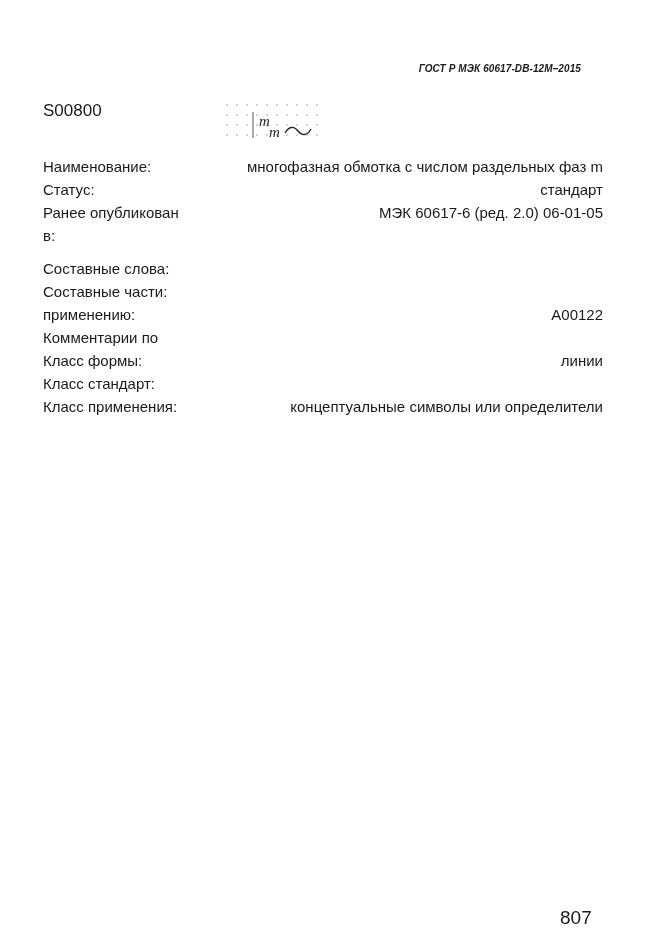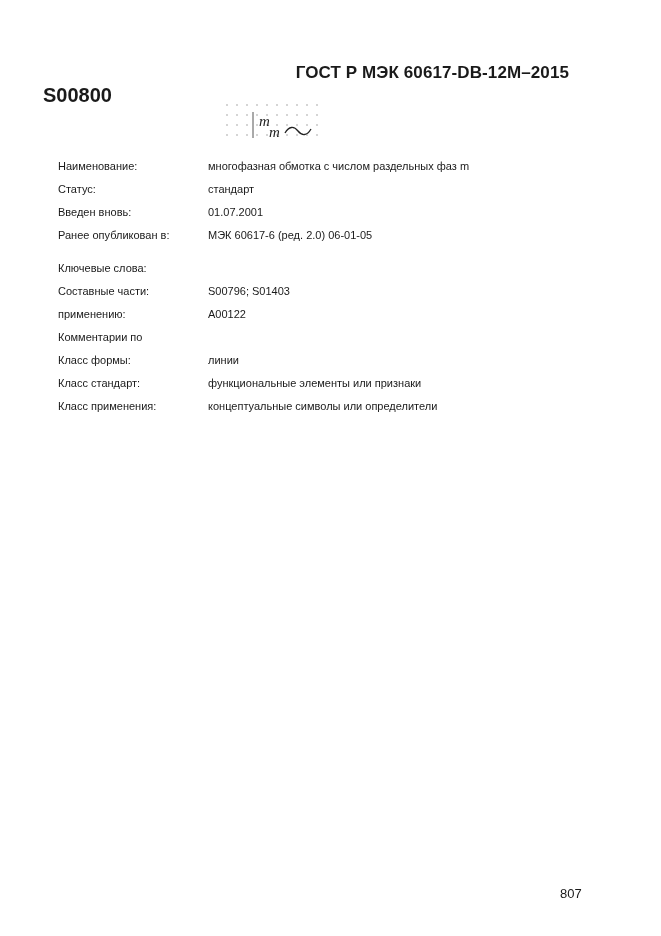--- a/index.html
+++ b/index.html
@@ -11,73 +11,75 @@
       width: 661px;
       height: 936px;
       position: relative;
       overflow: hidden;
       font-family: "Liberation Sans", sans-serif;
       color: #1a1a1a;
     }
     .doc-header {
       position: absolute;
       top: 63px;
-      right: 92px;
-      font-size: 17px;
+      right: 80px;
+      font-size: 10px;
       font-weight: bold;
       letter-spacing: 0.1px;
+      font-style: italic;
     }
     .symbol-id {
       position: absolute;
       left: 43px;
-      top: 84px;
-      font-size: 20px;
-      font-weight: bold;
+      top: 101px;
+      font-size: 17px;
+      font-weight: normal;
     }
     .symbol-graphic {
       position: absolute;
       left: 222px;
       top: 100px;
       width: 100px;
       height: 42px;
       background-image: radial-gradient(circle, #bdbdbd 0.6px, transparent 0.9px);
       background-size: 10px 10px;
       background-position: 0 0;
     }
     .symbol-graphic svg {
       position: absolute;
       left: 0;
       top: 0;
     }
     .fields {
       position: absolute;
-      left: 58px;
+      left: 43px;
       top: 155px;
       width: 560px;
-      font-size: 11px;
+      font-size: 15px;
       line-height: 23px;
     }
     .row {
       display: flex;
     }
     .row.gap {
       margin-top: 10px;
     }
     .label {
       width: 150px;
       flex: 0 0 150px;
     }
     .value {
       flex: 1;
+      text-align: right;
     }
     .page-number {
       position: absolute;
       left: 560px;
-      top: 886px;
-      font-size: 13px;
+      top: 907px;
+      font-size: 19px;
     }
   </style>
 </head>
 <body>
 
 <div class="doc-header">ГОСТ Р МЭК 60617-DB-12M–2015</div>
 
 <div class="symbol-id">S00800</div>
 
 <div class="symbol-graphic">
@@ -92,48 +94,42 @@
 <div class="fields">
   <div class="row">
     <div class="label">Наименование:</div>
     <div class="value">многофазная обмотка с числом раздельных фаз m</div>
   </div>
   <div class="row">
     <div class="label">Статус:</div>
     <div class="value">стандарт</div>
   </div>
   <div class="row">
-    <div class="label">Введен вновь:</div>
-    <div class="value">01.07.2001</div>
-  </div>
-  <div class="row">
     <div class="label">Ранее опубликован в:</div>
     <div class="value">МЭК 60617-6 (ред. 2.0) 06-01-05</div>
   </div>
   <div class="row gap">
-    <div class="label">Ключевые слова:</div>
+    <div class="label">Составные слова:</div>
   </div>
   <div class="row">
     <div class="label">Составные части:</div>
-    <div class="value">S00796; S01403</div>
   </div>
   <div class="row">
     <div class="label">
       <div>применению:</div>
       <div>Комментарии по</div>
     </div>
     <div class="value">A00122</div>
   </div>
   <div class="row">
     <div class="label">Класс формы:</div>
     <div class="value">линии</div>
   </div>
   <div class="row">
     <div class="label">Класс стандарт:</div>
-    <div class="value">функциональные элементы или признаки</div>
   </div>
   <div class="row">
     <div class="label">Класс применения:</div>
     <div class="value">концептуальные символы или определители</div>
   </div>
 </div>
 
 <div class="page-number">807</div>
 
 </body></html>

